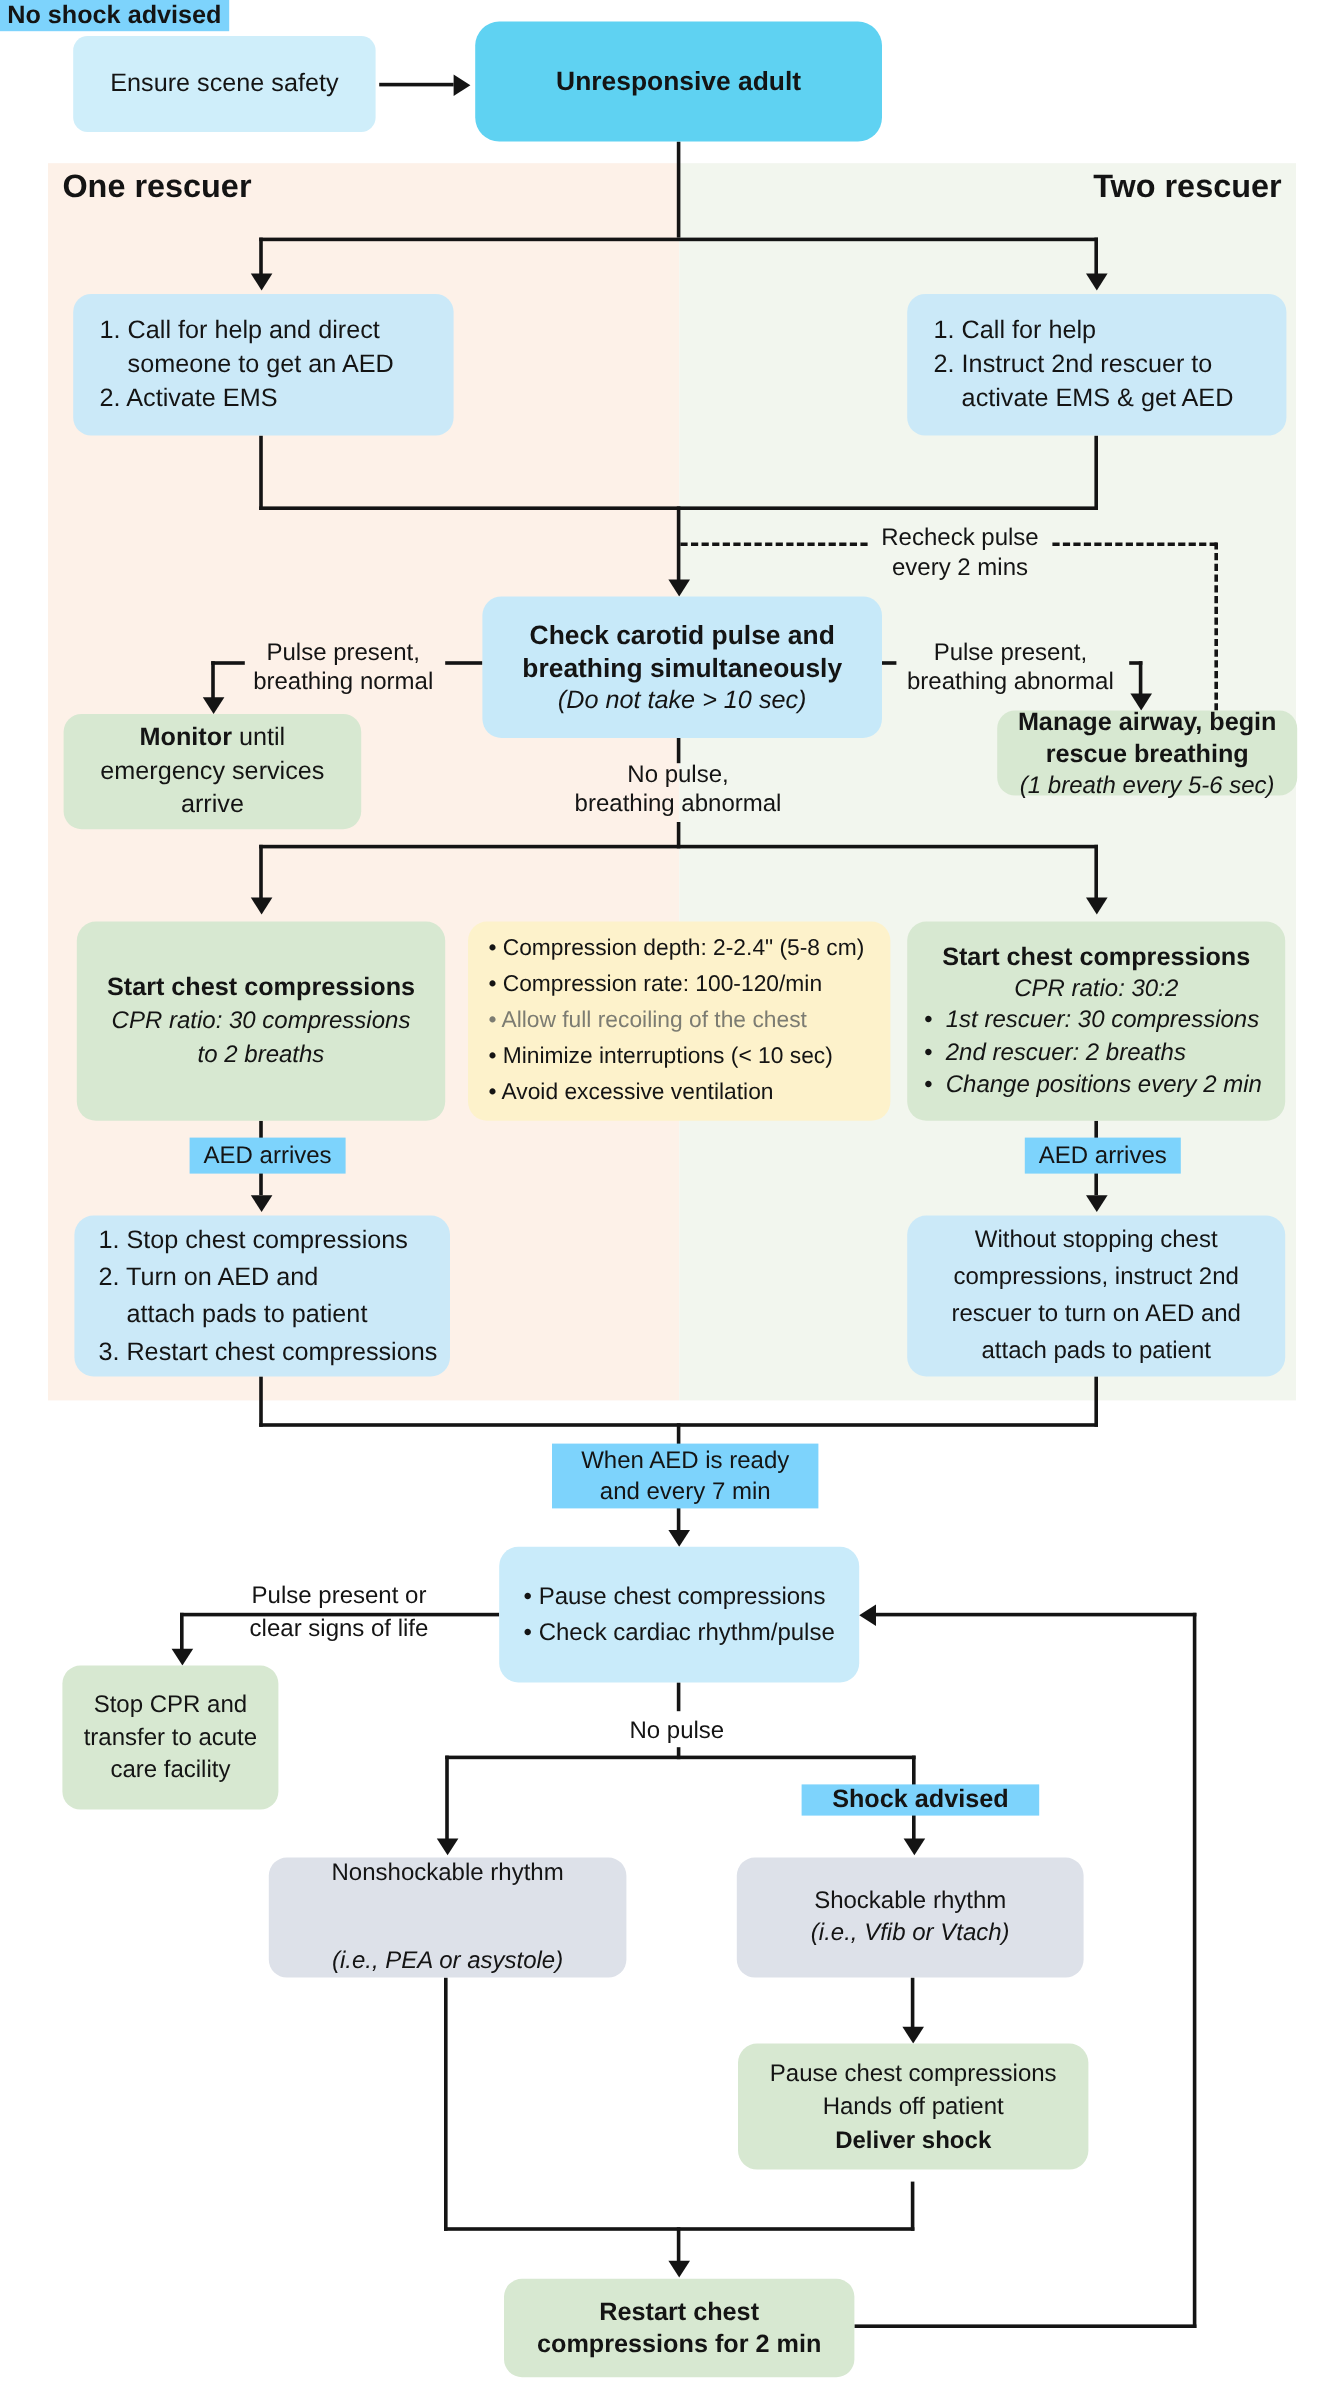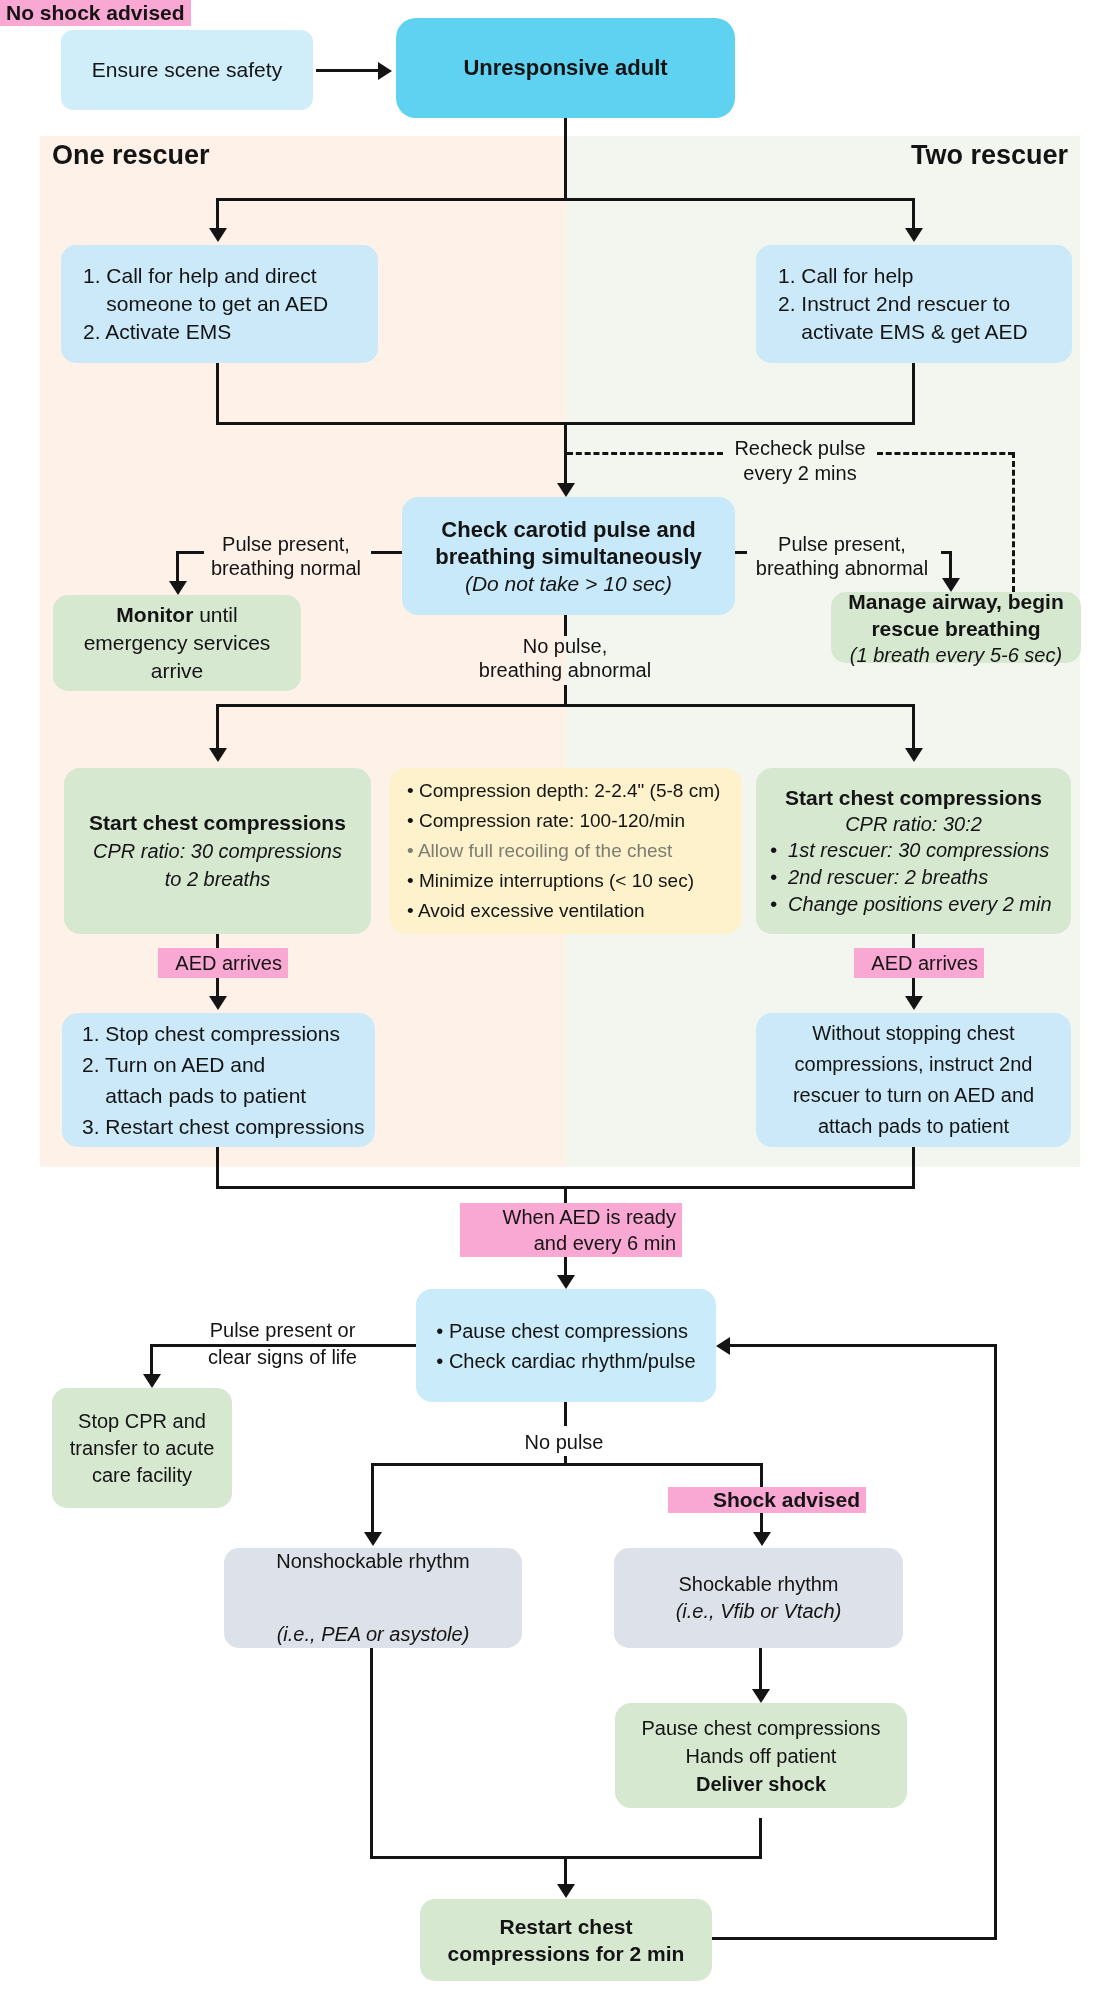--- a/index.html
+++ b/index.html
@@ -15,21 +15,21 @@
     border-radius:15px;font-size:21px;line-height:28px;
   }
   .pre{white-space:pre-wrap;}
   .b{font-weight:bold;}
   .i{font-style:italic;}
   .left-text{align-items:flex-start;text-align:left;}
   .lbl{
     position:absolute;z-index:3;white-space:pre-wrap;text-align:center;
     font-size:20px;line-height:24px;
   }
-  .whitebg{background:#f9a8d4;padding:1px 6px;text-align:right;}
+  .whitebg{background:#7dd3fc;padding:1px 6px;}
   .h{position:absolute;height:3px;background:#141414;z-index:1;}
   .v{position:absolute;width:3px;background:#141414;z-index:1;}
   .dh{position:absolute;height:0;border-top:3px dashed #141414;z-index:1;}
   .dv{position:absolute;width:0;border-left:3px dashed #141414;z-index:1;}
   .ah-d{position:absolute;width:0;height:0;z-index:1;
     border-left:9px solid transparent;border-right:9px solid transparent;
     border-top:14px solid #141414;}
   .ah-r{position:absolute;width:0;height:0;z-index:1;
     border-top:9px solid transparent;border-bottom:9px solid transparent;
     border-left:14px solid #141414;}
@@ -212,21 +212,21 @@
   </div>
 
   <div class="box bg-blue" style="left:756px;top:1013px;width:315px;height:134px;border-radius:16px;">
     <div class="pre" style="font-size:20px;line-height:31px;">Without stopping chest
 compressions, instruct 2nd
 rescuer to turn on AED and
 attach pads to patient</div>
   </div>
 
   <div class="lbl whitebg" style="left:460px;top:1203px;width:210px;line-height:26px;">When AED is ready
-and every 6 min</div>
+and every 7 min</div>
 
   <div class="box" style="left:416px;top:1289px;width:300px;height:113px;border-radius:16px;background:#c9ebfa;">
     <div class="pre" style="font-size:20px;line-height:30px;text-align:left;">• Pause chest compressions
 • Check cardiac rhythm/pulse</div>
   </div>
 
   <div class="lbl" style="left:190px;top:1317px;width:185px;line-height:27px;">Pulse present or
 clear signs of life</div>
 
   <div class="box bg-green" style="left:52px;top:1388px;width:180px;height:120px;">

